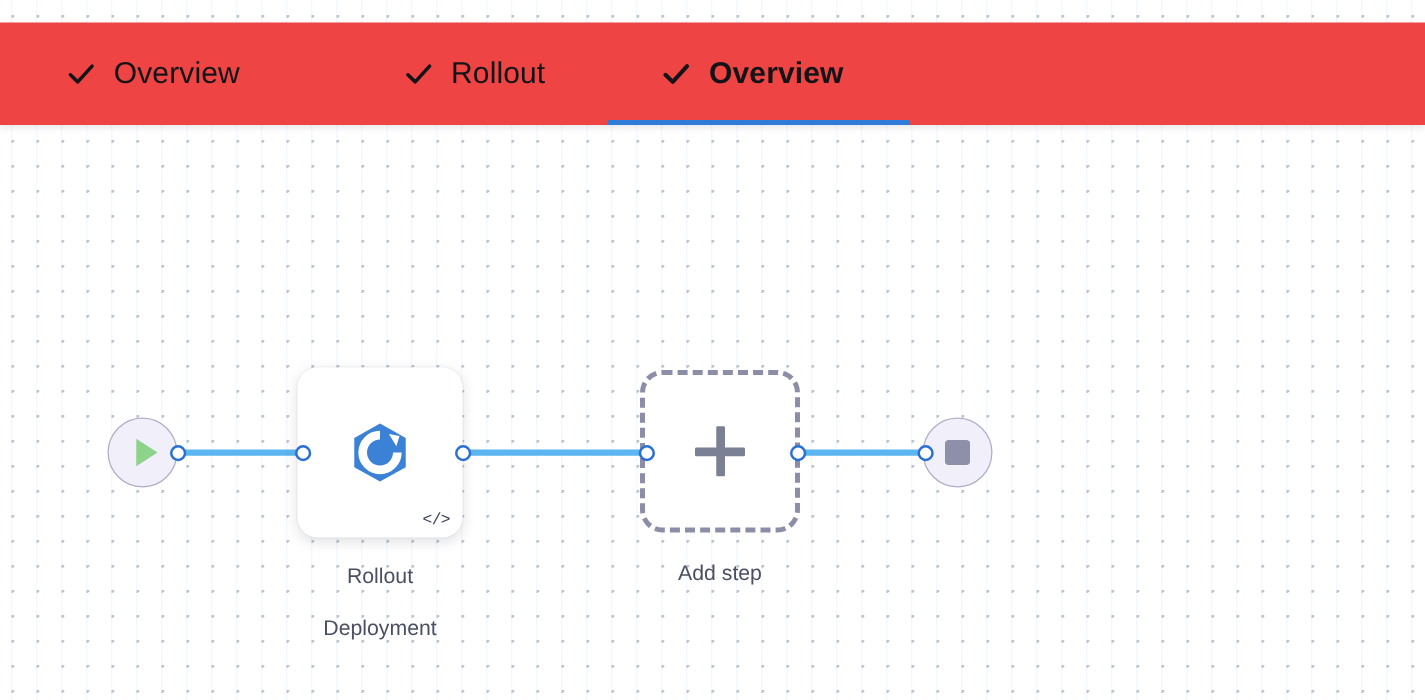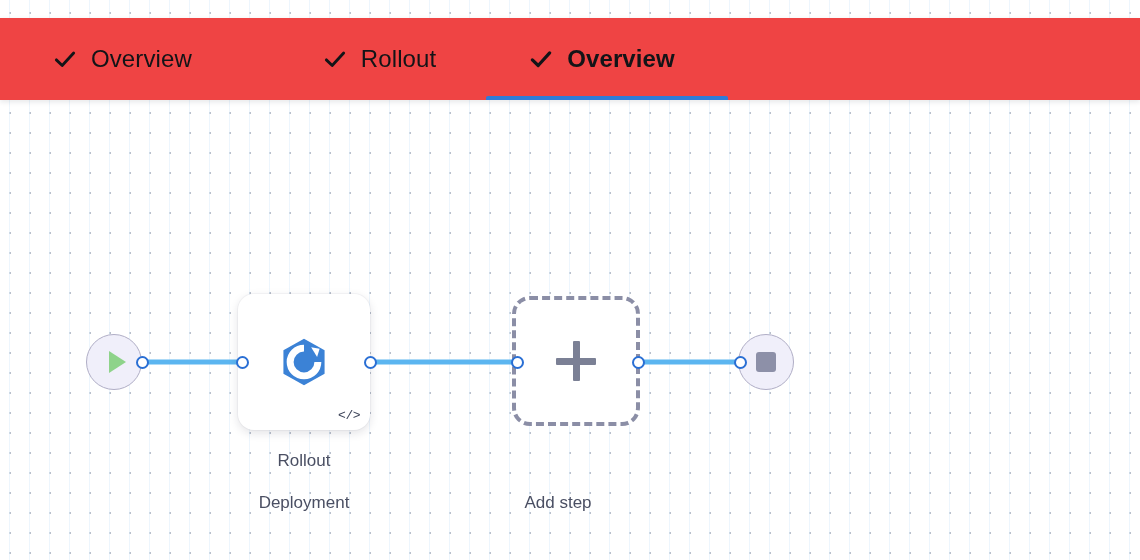--- a/index.html
+++ b/index.html
@@ -209,21 +209,21 @@
   .caption {
     position: absolute;
     text-align: center;
     font-size: 17px;
     line-height: 42px;
     color: #4a4f63;
     white-space: pre-line;
     pointer-events: none;
   }
   .caption-step { left: 204px; top: 340px; width: 200px; }
-  .caption-add  { left: 468px; top: 338px; width: 180px; margin-top: 44px; }
+  .caption-add  { left: 486px; top: 338px; width: 180px; }
 
   
   .handle {
     position: absolute;
     width: 13px;
     height: 13px;
     border-radius: 50%;
     background: #ffffff;
     border: 2px solid #2a6fd4;
     box-sizing: border-box;

